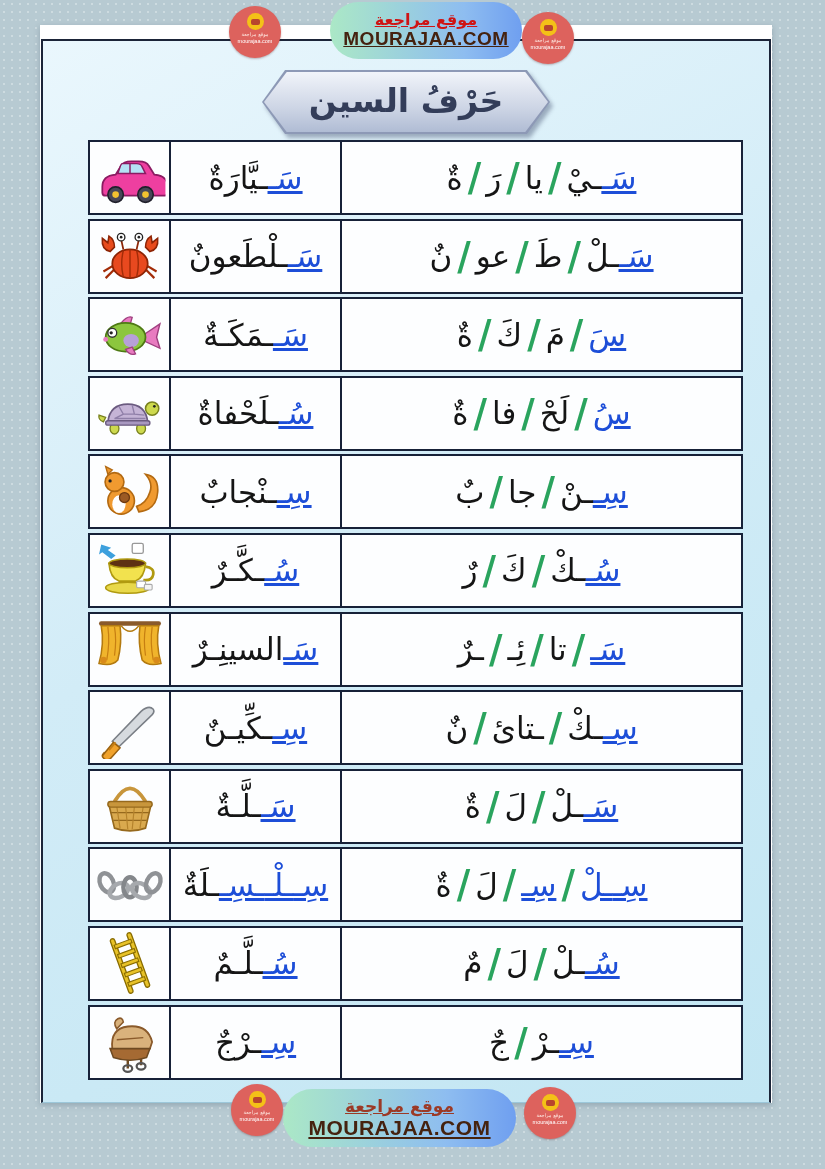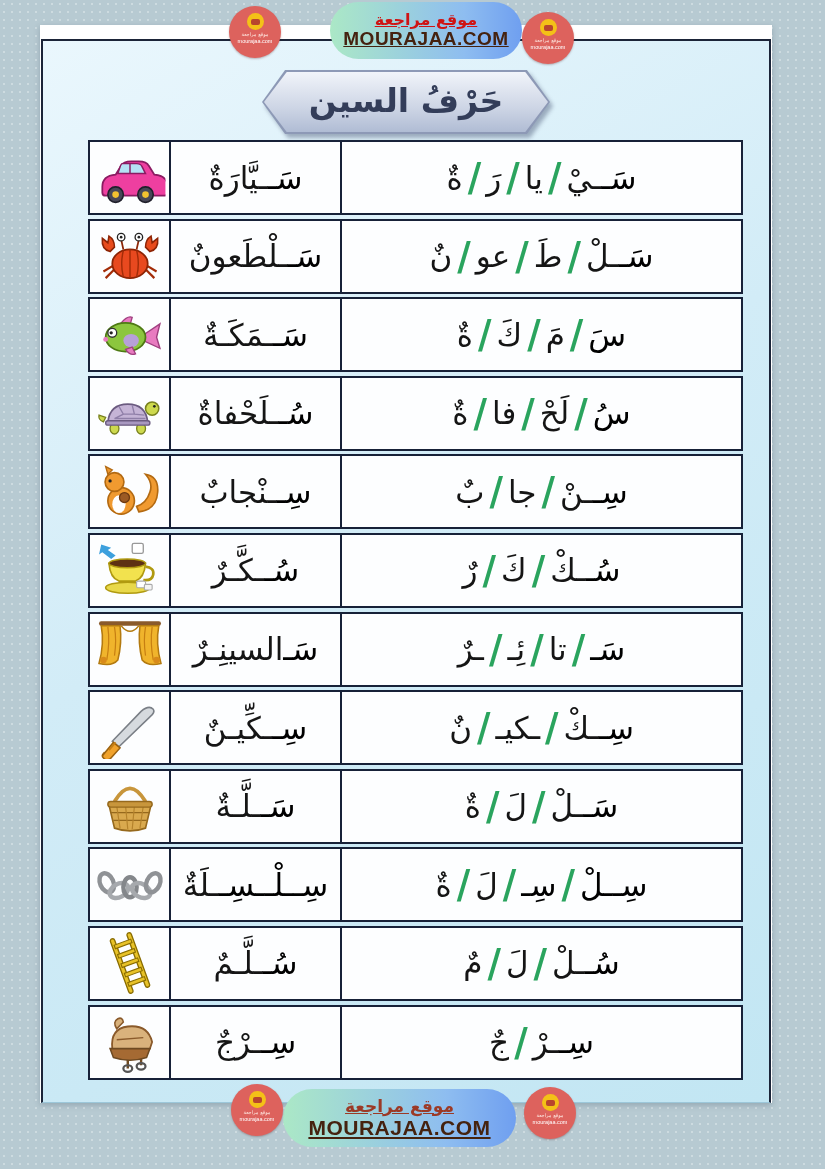--- a/index.html
+++ b/index.html
@@ -47,21 +47,21 @@
          background:linear-gradient(180deg,#f1f4fa 0%,#cdd5e5 60%,#b0bcd4 100%);}
   .title{font-size:33px;font-weight:bold;color:#333d59;direction:rtl;padding-bottom:4px;}
   
   .table{position:absolute;left:88px;top:140px;width:655px;z-index:3;}
   .row{display:flex;height:75px;box-sizing:border-box;border:2px solid #172138;
        background:#fdfeff;margin-bottom:3.6px;}
   .cell{display:flex;align-items:center;justify-content:center;box-sizing:border-box;overflow:visible;}
   .img-cell{width:81px;border-right:2px solid #172138;}
   .word-cell{width:171px;border-right:2px solid #172138;direction:rtl;font-size:31px;color:#151515;white-space:nowrap;}
   .syl-cell{flex:1;direction:rtl;font-size:31px;color:#151515;white-space:nowrap;}
-  .seen{color:#000000;}
+  .seen{color:#1d4ed8;text-decoration:underline;}
   .slash{color:#2aa45e;font-weight:bold;font-size:37px;display:inline-block;
          margin:0 5px;transform:scaleY(1.05);}
   .pic{width:72px;height:62px;}
   .hidden-defs{position:absolute;width:0;height:0;overflow:hidden;}
 </style>
 </head>
 <body>
 
 <svg class="hidden-defs" aria-hidden="true">
   <defs>
@@ -355,21 +355,21 @@
         </svg>
       </div>
       <div class="cell word-cell">
         <span class="seen">سِـ</span>
         <span>ـكِّيـنٌ</span>
       </div>
       <div class="cell syl-cell">
         <span class="seen">سِـ</span>
         <span>ـكْ</span>
         <span class="slash">/</span>
-        <span>ـكيـ</span>
+        <span>ـتائ</span>
         <span class="slash">/</span>
         <span>نٌ</span>
       </div>
     </div>
     <div class="row">
       <div class="cell img-cell">
         <svg class="pic" viewBox="0 0 64 56">
           <use href="#i-basket"></use>
         </svg>
       </div>

